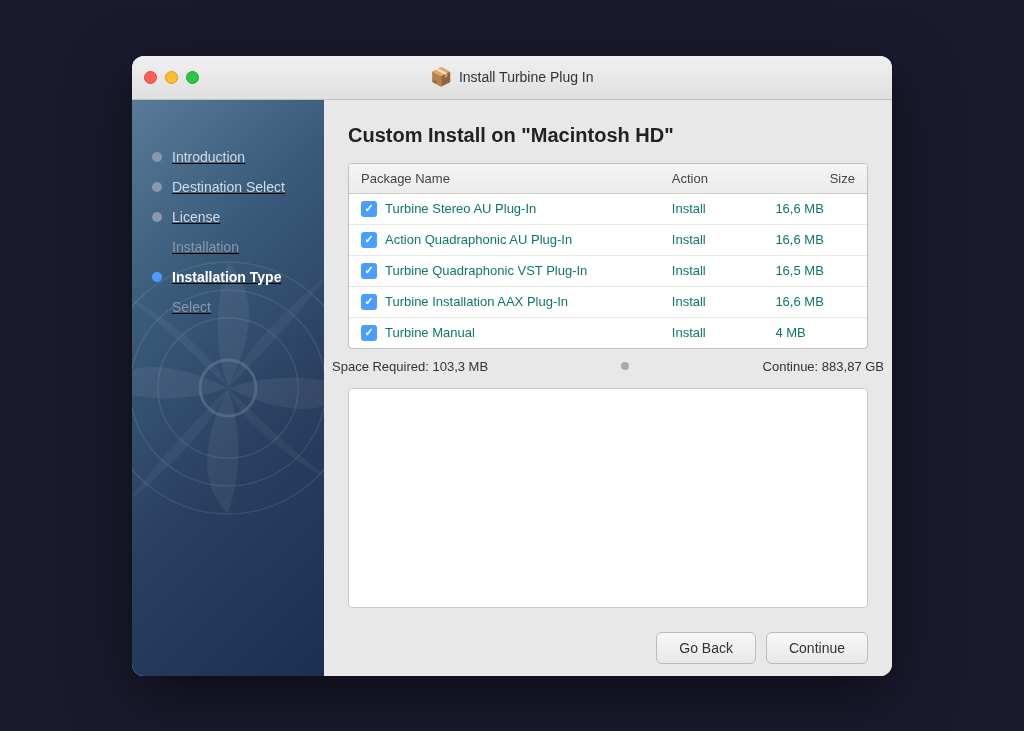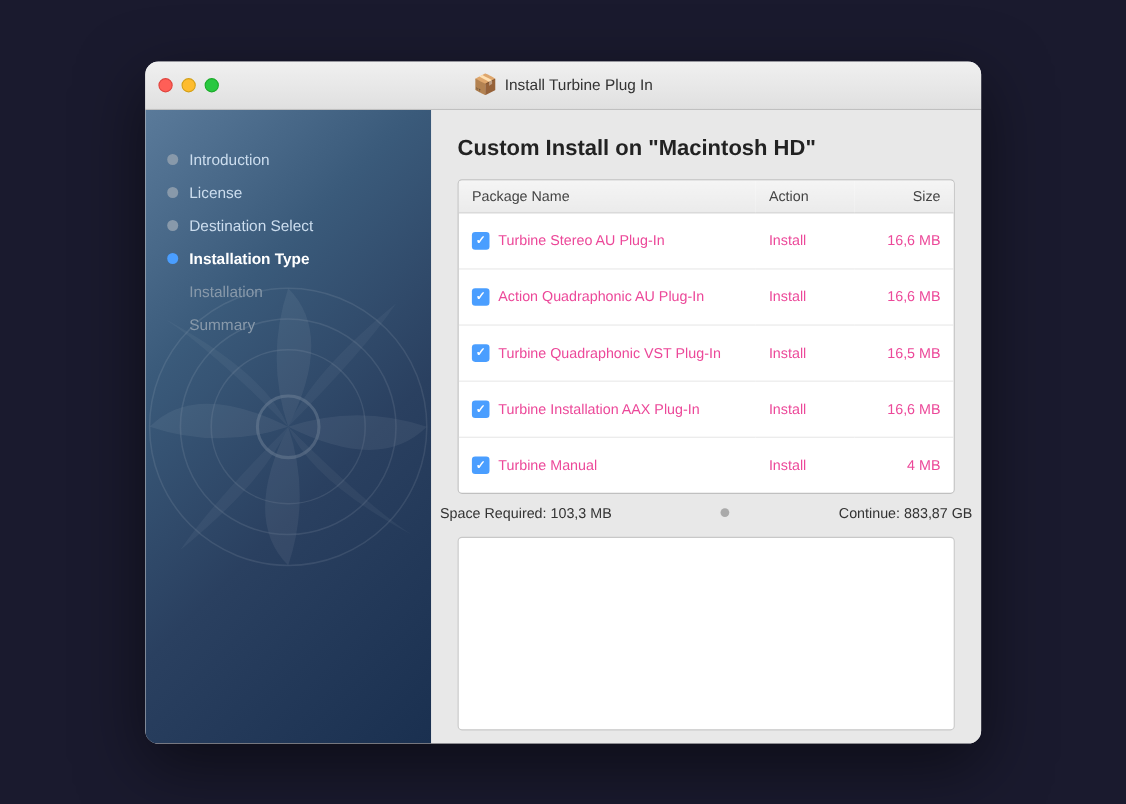--- a/index.html
+++ b/index.html
@@ -73,25 +73,26 @@
     
     .content {
       flex: 1;
       display: flex;
       overflow: hidden;
       position: relative;
     }
 
     
     .sidebar {
-      width: 260px;
+      width: 192px;
       flex-shrink: 0;
-      padding: 20px 0;
+      padding: 32px 0;
       position: relative;
       overflow: hidden;
+      text-decoration: underline;
     }
 
     .sidebar-bg {
       position: absolute;
       top: 0; left: 0; right: 0; bottom: 0;
       background: linear-gradient(135deg, #5a7a9a 0%, #3a5a7a 30%, #2a4060 60%, #1a3050 100%);
     }
 
     
     .turbine-bg {
@@ -202,27 +203,26 @@
 
     .package-table tbody tr {
       border-bottom: 1px solid #e8e8e8;
     }
 
     .package-table tbody tr:last-child {
       border-bottom: none;
     }
 
     .package-table tbody td {
-      padding: 17px 12px;
-      color: #ec4899;
+      padding: 7px 12px;
+      color: #0f766e;
       font-size: 13px;
     }
 
     .package-table tbody td.size-cell {
-      text-align: right;
     }
 
     .package-name-cell {
       display: flex;
       align-items: center;
       gap: 8px;
     }
 
     .checkbox {
       width: 16px;
@@ -340,37 +340,37 @@
         <path d="M100,100 Q50,50 20,30 Q85,65 100,100" fill="white" opacity="0.15"></path>
       </svg>
 
       <div class="sidebar-items">
         <div class="sidebar-item">
           <div class="sidebar-dot inactive"></div>
           <span class="sidebar-label">Introduction</span>
         </div>
         <div class="sidebar-item">
           <div class="sidebar-dot inactive"></div>
+          <span class="sidebar-label">Destination Select</span>
+        </div>
+        <div class="sidebar-item">
+          <div class="sidebar-dot inactive"></div>
           <span class="sidebar-label">License</span>
         </div>
         <div class="sidebar-item">
-          <div class="sidebar-dot inactive"></div>
-          <span class="sidebar-label">Destination Select</span>
+          <div class="sidebar-dot dimmed"></div>
+          <span class="sidebar-label dimmed">Installation</span>
         </div>
         <div class="sidebar-item">
           <div class="sidebar-dot active"></div>
           <span class="sidebar-label active">Installation Type</span>
         </div>
         <div class="sidebar-item">
           <div class="sidebar-dot dimmed"></div>
-          <span class="sidebar-label dimmed">Installation</span>
-        </div>
-        <div class="sidebar-item">
-          <div class="sidebar-dot dimmed"></div>
-          <span class="sidebar-label dimmed">Summary</span>
+          <span class="sidebar-label dimmed">Select</span>
         </div>
       </div>
     </div>
 
     <div class="main-panel">
       <div class="main-header">Custom Install on "Macintosh HD"</div>
 
       <div class="package-table-wrapper">
         <table class="package-table">
           <thead>
@@ -446,15 +446,19 @@
         </div>
         <div>
           <span>Continue:</span>
           <span> </span>
           <span>883,87 GB</span>
         </div>
       </div>
 
       <div class="description-area"></div>
 
+      <div class="bottom-bar">
+        <button class="btn">Go Back</button>
+        <button class="btn primary">Continue</button>
+      </div>
     </div>
   </div>
 </div>
 
 </body></html>

